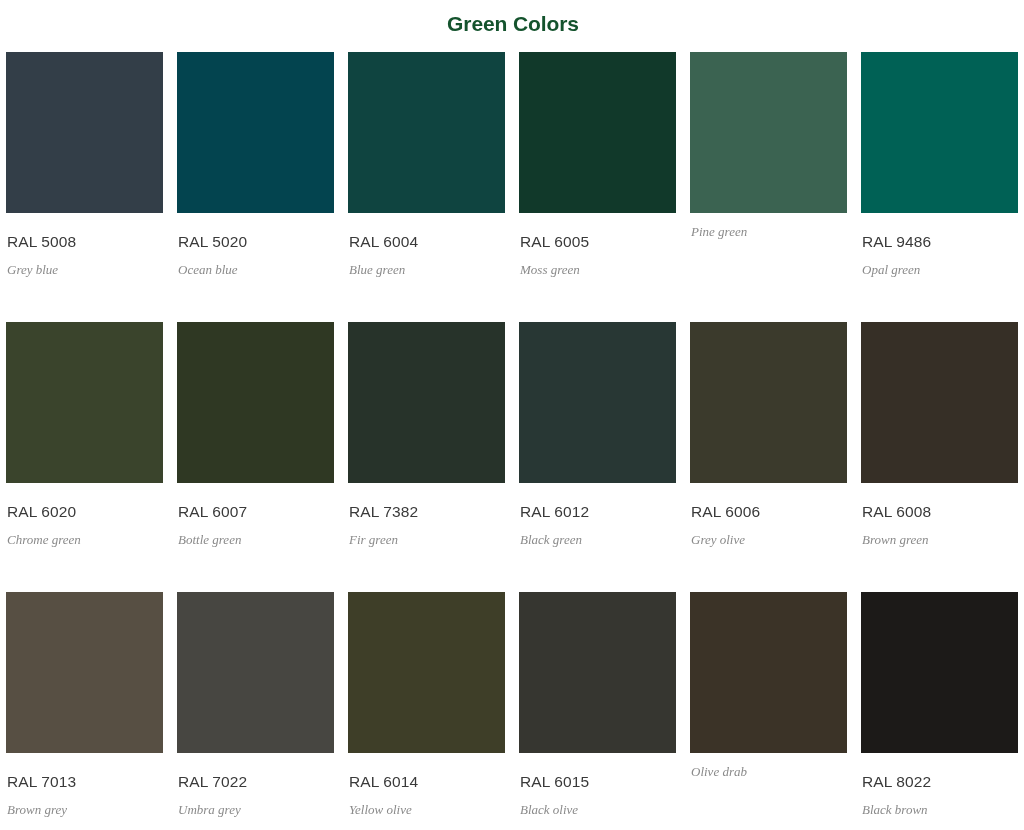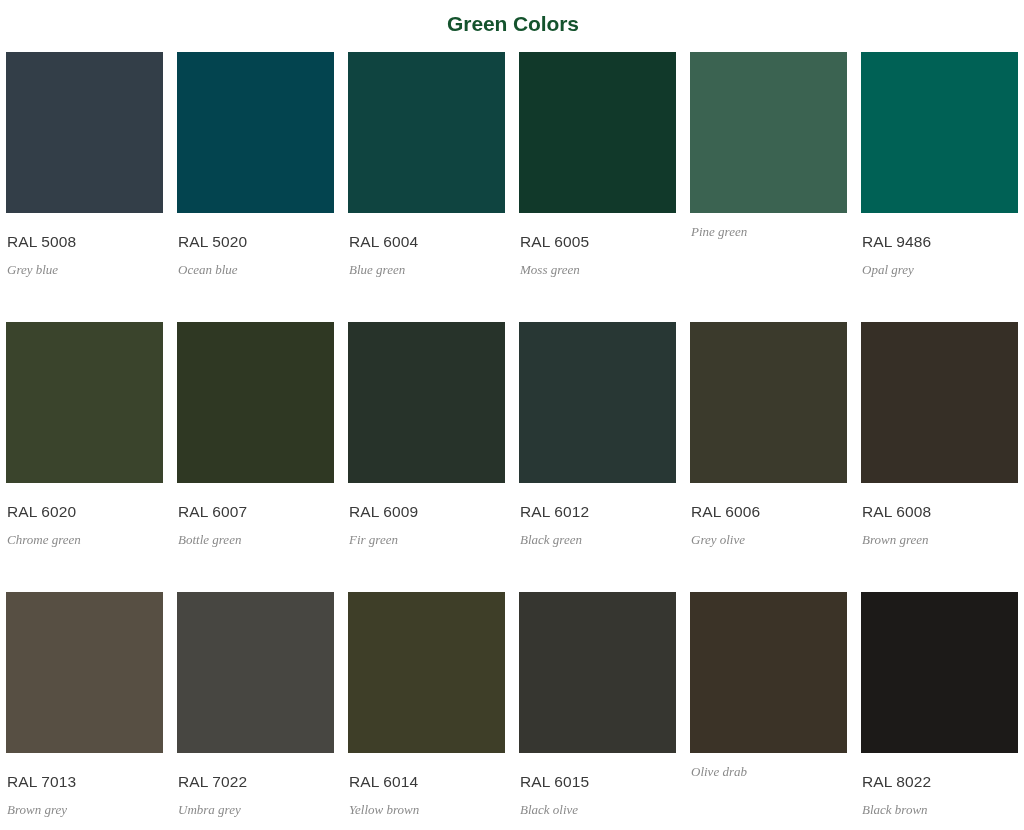--- a/index.html
+++ b/index.html
@@ -95,33 +95,33 @@
         </div><div class="swatch-cell">
           <div class="swatch-chip" style="background-color: rgb(17, 57, 42);"></div>
           <div class="swatch-code">RAL 6005</div>
           <div class="swatch-name">Moss green</div>
         </div><div class="swatch-cell">
           <div class="swatch-chip" style="background-color: rgb(59, 99, 81);"></div>
           <div class="swatch-name">Pine green</div>
         </div><div class="swatch-cell">
           <div class="swatch-chip" style="background-color: rgb(0, 97, 85);"></div>
           <div class="swatch-code">RAL 9486</div>
-          <div class="swatch-name">Opal grey</div>
+          <div class="swatch-name">Opal green</div>
         </div></div>
       <div class="swatch-row"><div class="swatch-cell">
           <div class="swatch-chip" style="background-color: rgb(58, 68, 44);"></div>
           <div class="swatch-code">RAL 6020</div>
           <div class="swatch-name">Chrome green</div>
         </div><div class="swatch-cell">
           <div class="swatch-chip" style="background-color: rgb(47, 56, 35);"></div>
           <div class="swatch-code">RAL 6007</div>
           <div class="swatch-name">Bottle green</div>
         </div><div class="swatch-cell">
           <div class="swatch-chip" style="background-color: rgb(39, 51, 42);"></div>
-          <div class="swatch-code">RAL 6009</div>
+          <div class="swatch-code">RAL 7382</div>
           <div class="swatch-name">Fir green</div>
         </div><div class="swatch-cell">
           <div class="swatch-chip" style="background-color: rgb(40, 55, 52);"></div>
           <div class="swatch-code">RAL 6012</div>
           <div class="swatch-name">Black green</div>
         </div><div class="swatch-cell">
           <div class="swatch-chip" style="background-color: rgb(59, 58, 44);"></div>
           <div class="swatch-code">RAL 6006</div>
           <div class="swatch-name">Grey olive</div>
         </div><div class="swatch-cell">
@@ -133,21 +133,21 @@
           <div class="swatch-chip" style="background-color: rgb(87, 79, 67);"></div>
           <div class="swatch-code">RAL 7013</div>
           <div class="swatch-name">Brown grey</div>
         </div><div class="swatch-cell">
           <div class="swatch-chip" style="background-color: rgb(71, 70, 65);"></div>
           <div class="swatch-code">RAL 7022</div>
           <div class="swatch-name">Umbra grey</div>
         </div><div class="swatch-cell">
           <div class="swatch-chip" style="background-color: rgb(62, 62, 40);"></div>
           <div class="swatch-code">RAL 6014</div>
-          <div class="swatch-name">Yellow brown</div>
+          <div class="swatch-name">Yellow olive</div>
         </div><div class="swatch-cell">
           <div class="swatch-chip" style="background-color: rgb(54, 54, 48);"></div>
           <div class="swatch-code">RAL 6015</div>
           <div class="swatch-name">Black olive</div>
         </div><div class="swatch-cell">
           <div class="swatch-chip" style="background-color: rgb(59, 51, 39);"></div>
           <div class="swatch-name">Olive drab</div>
         </div><div class="swatch-cell">
           <div class="swatch-chip" style="background-color: rgb(28, 26, 24);"></div>
           <div class="swatch-code">RAL 8022</div>

